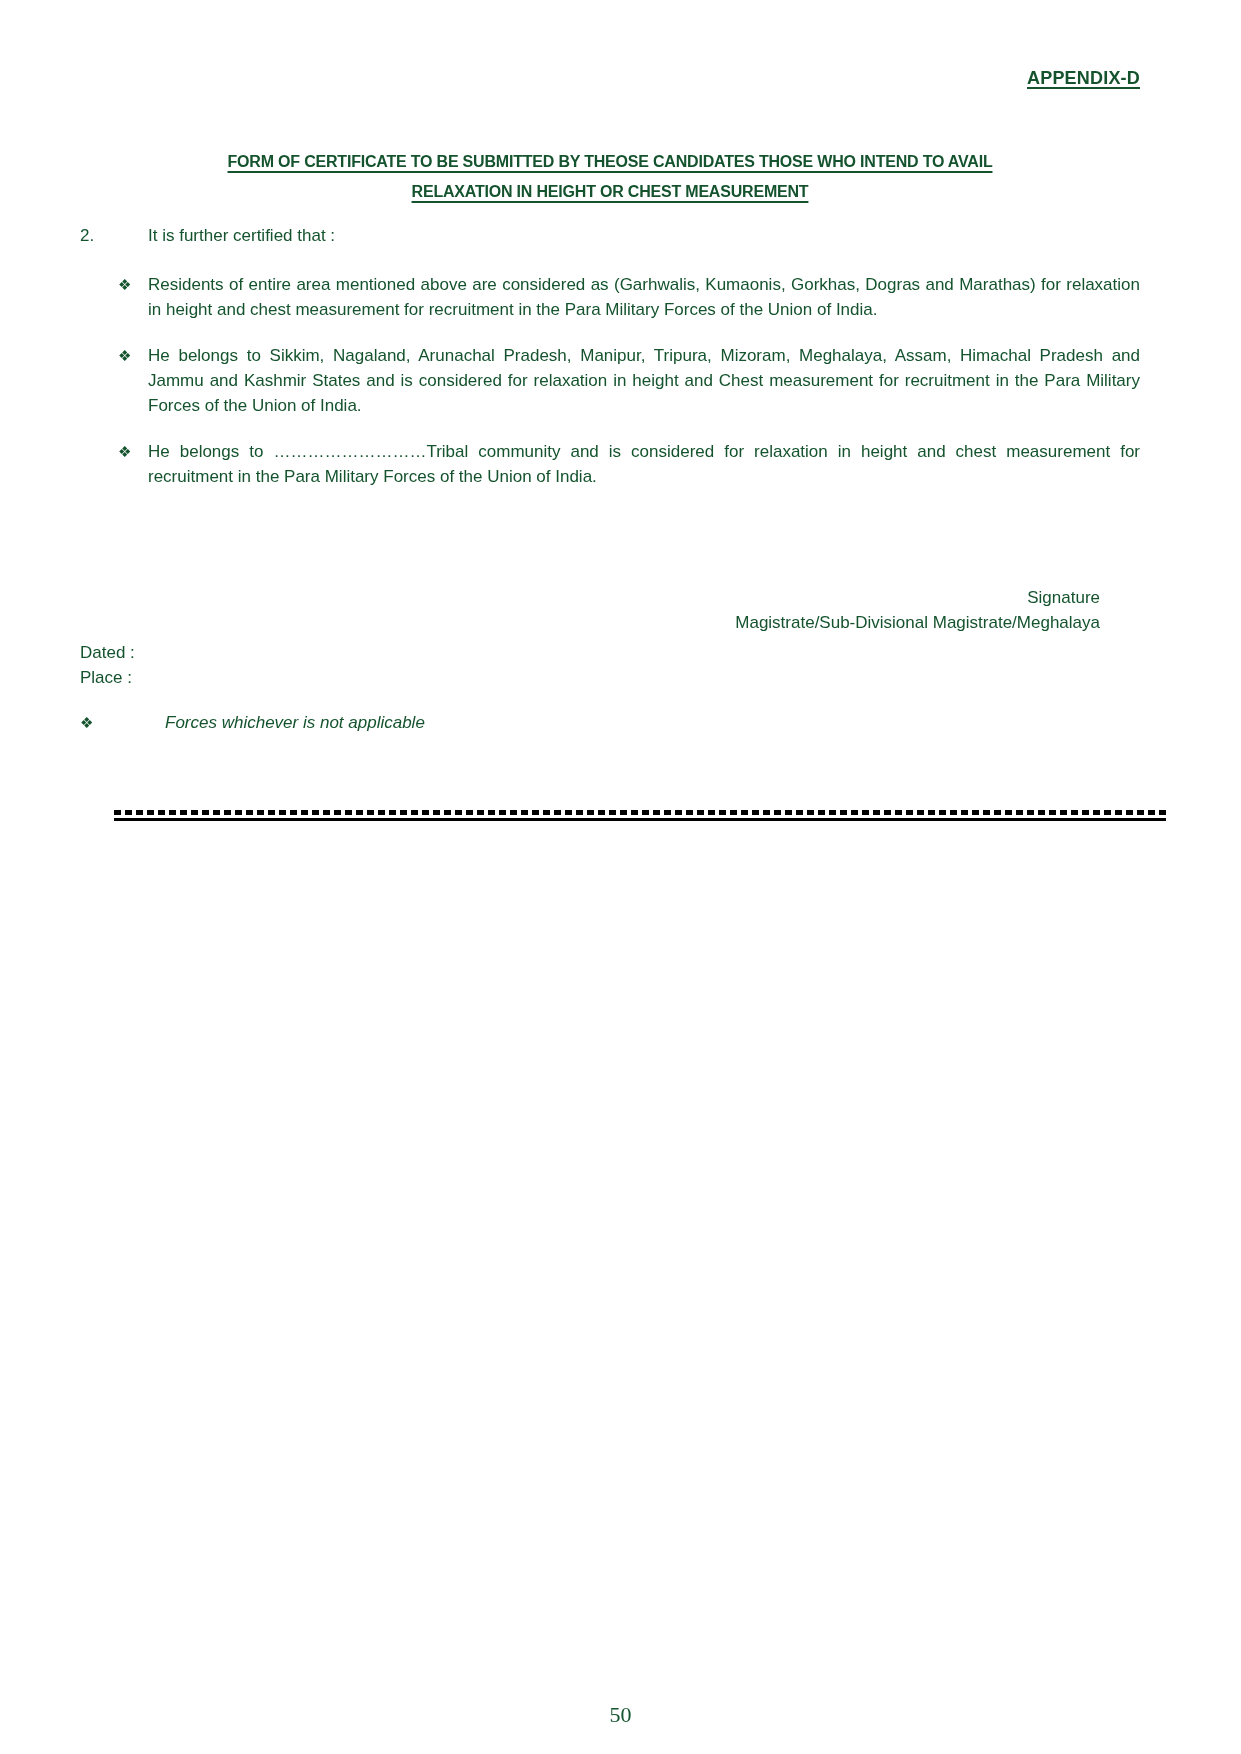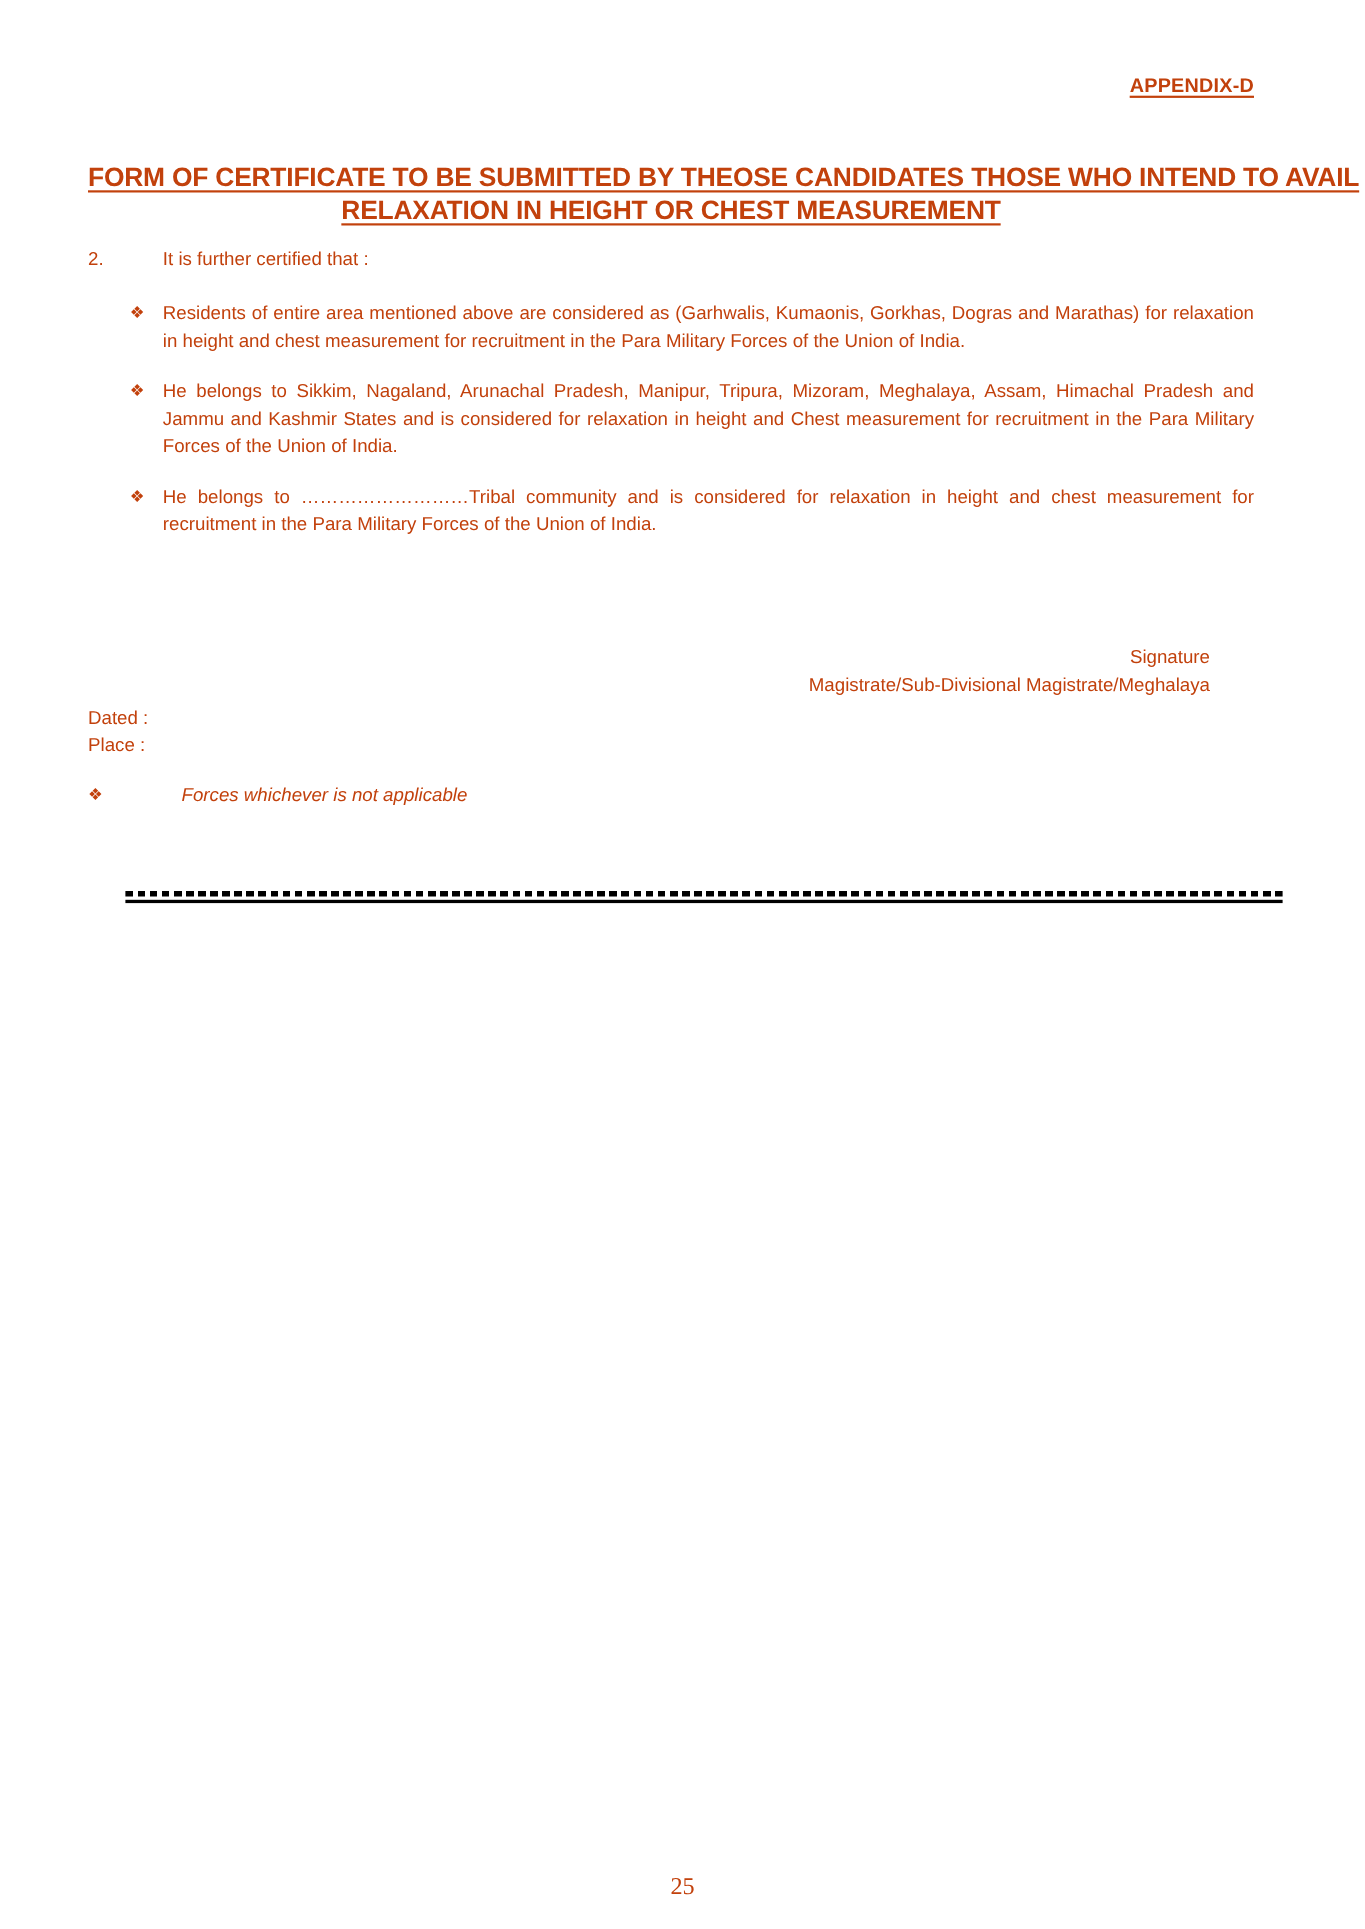--- a/index.html
+++ b/index.html
@@ -11,41 +11,41 @@
     position: relative;
     width: 1241px;
     height: 1754px;
     margin: 0 auto;
     background: #ffffff;
     box-sizing: border-box;
     padding: 66px 101px 40px 80px;
     font-family: "Liberation Sans", "DejaVu Sans", sans-serif;
     font-size: 17px;
     line-height: 25px;
-    color: #c2410c;
+    color: #14532d;
     overflow: hidden;
   }
 
   .appendix-row {
     text-align: right;
     margin-bottom: 56px;
   }
   .appendix-row .appendix-label {
     font-weight: bold;
     font-size: 18px;
     letter-spacing: 0.2px;
     text-decoration: underline;
     text-decoration-thickness: 2px;
     text-underline-offset: 3px;
   }
 
   .doc-title {
     text-align: center;
     font-weight: bold;
-    font-size: 24px;
+    font-size: 16px;
     line-height: 30px;
     margin-bottom: 16px;
     letter-spacing: -0.2px;
   }
   .doc-title .title-line {
     display: inline-block;
     white-space: nowrap;
     text-decoration: underline;
     text-decoration-thickness: 2px;
     text-underline-offset: 4px;
@@ -184,15 +184,15 @@
   <div class="footnote-row">
     <span class="footnote-marker">❖</span>
     <span class="footnote-text">Forces whichever is not applicable</span>
   </div>
 
   <div class="separator">
     <div class="sep-dashes"></div>
     <div class="sep-solid"></div>
   </div>
 
-  <div class="page-number">25</div>
+  <div class="page-number">50</div>
 
 </div>
 
 </body></html>

